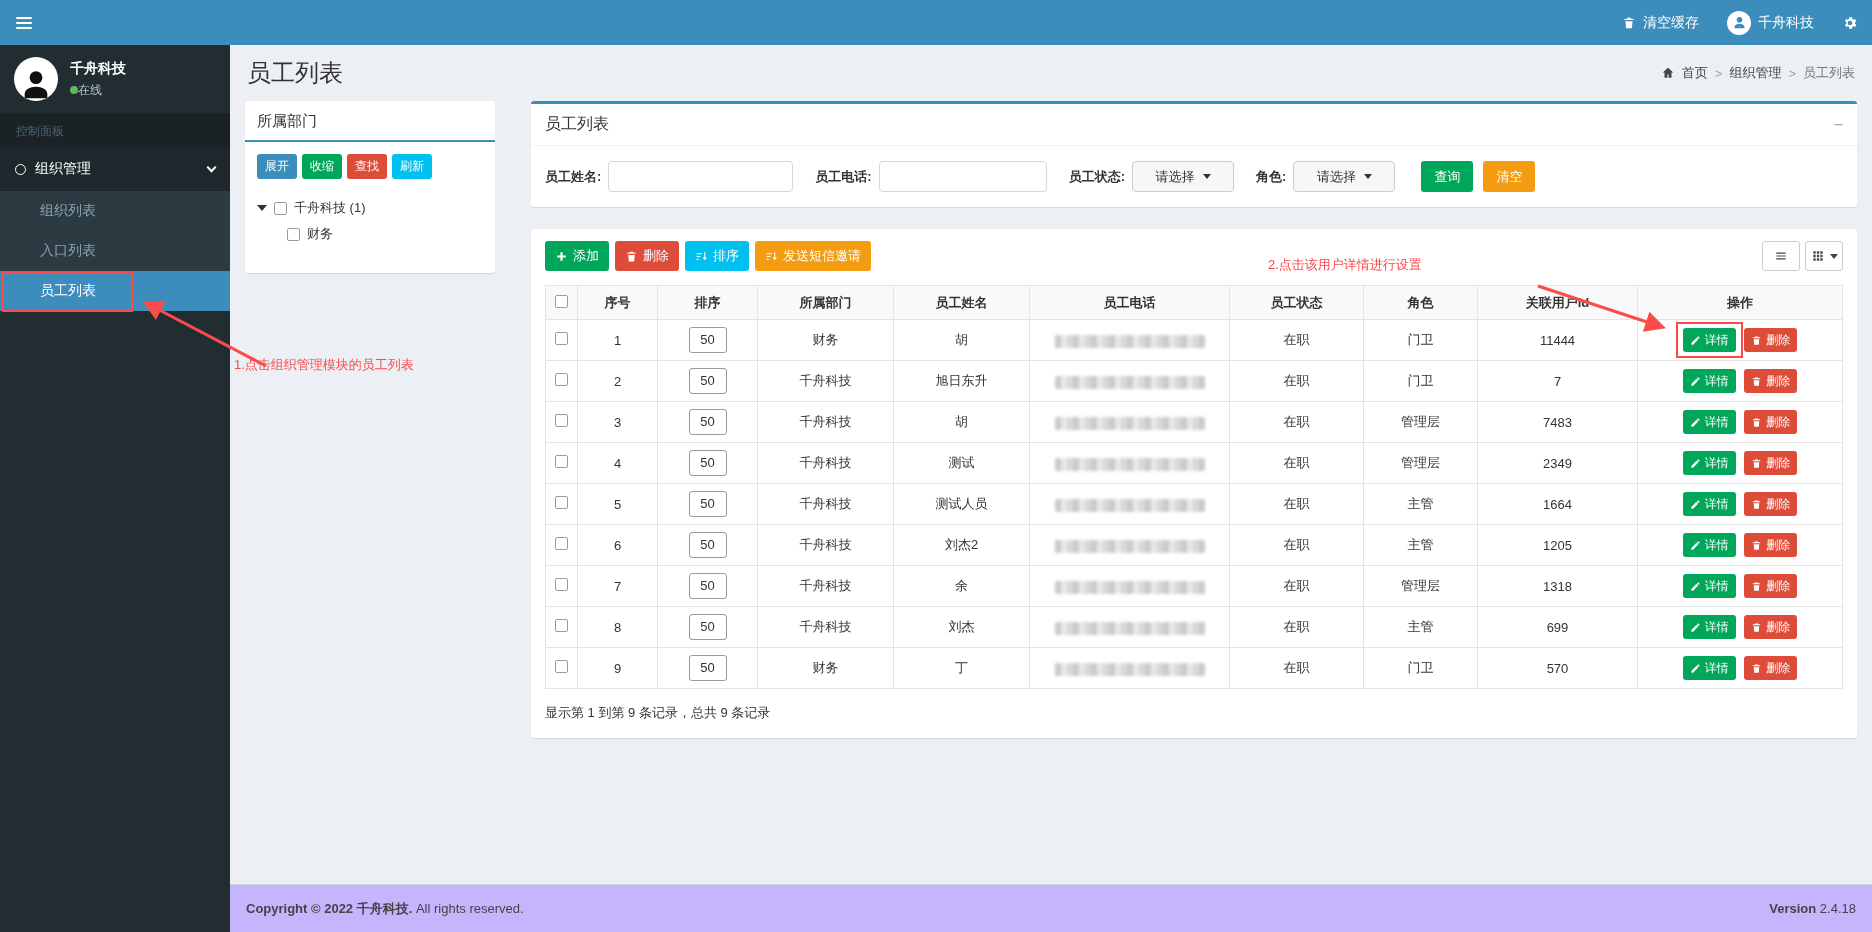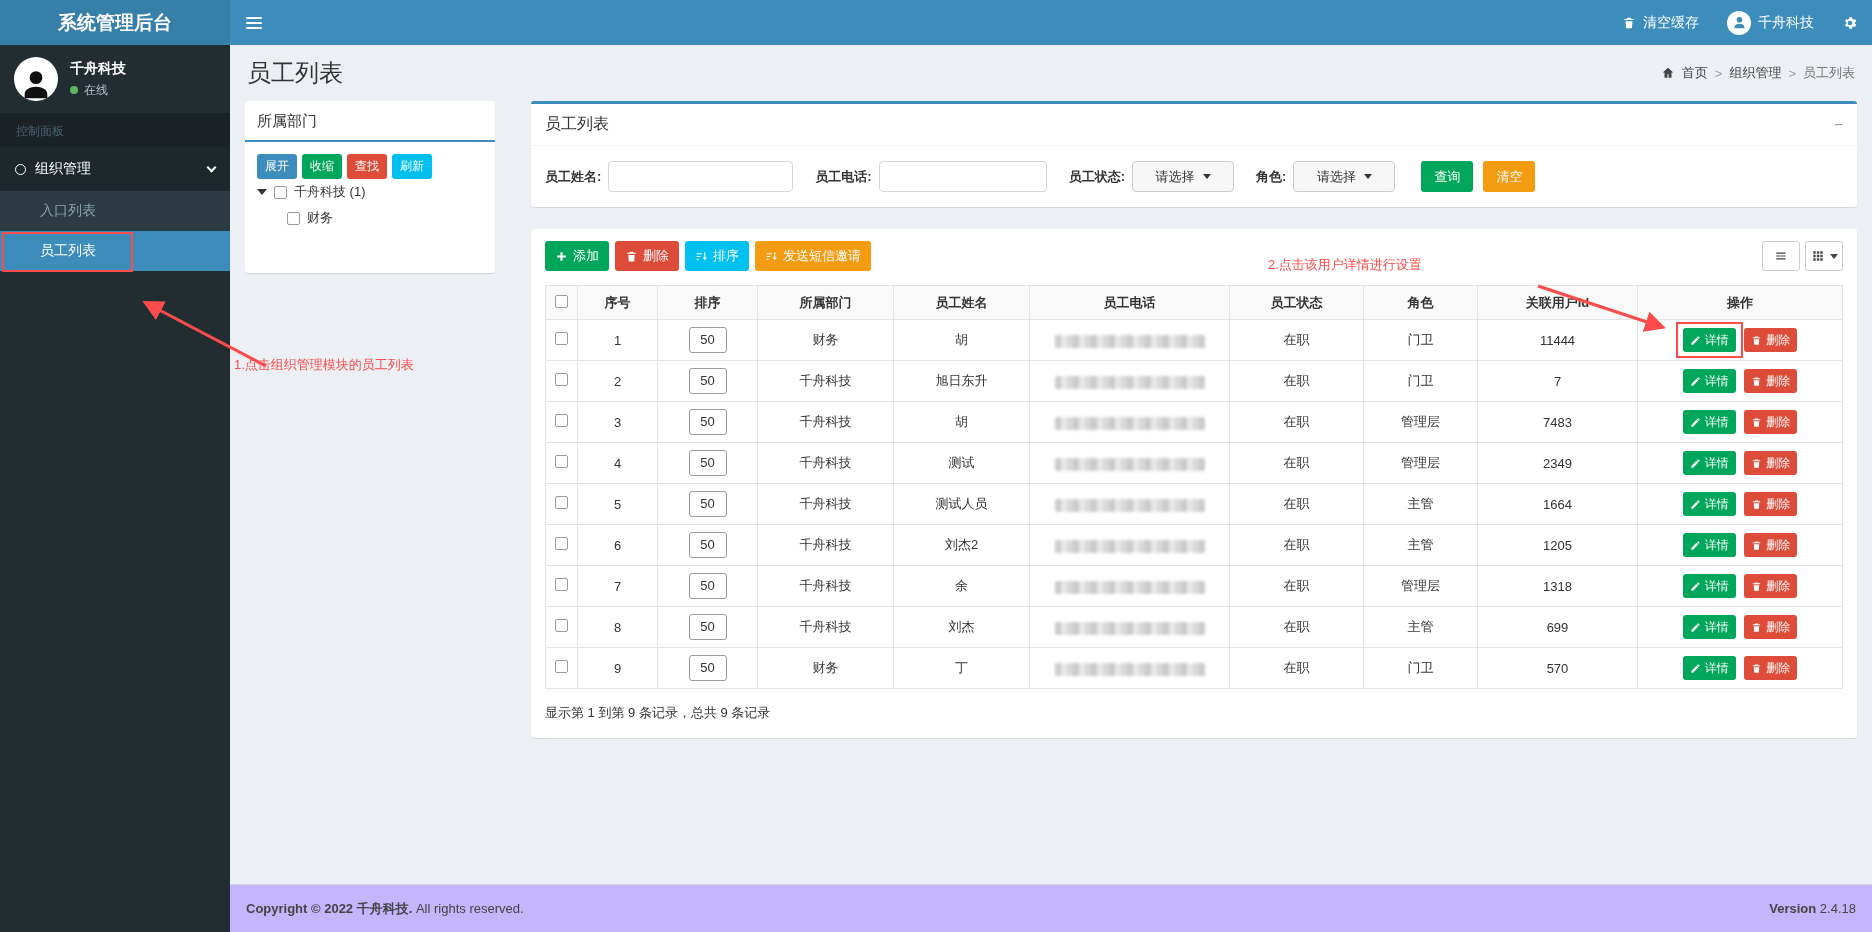--- a/index.html
+++ b/index.html
@@ -22,21 +22,21 @@
   .nav-item svg { fill:#fff; }
   .nav-avatar { width:24px; height:24px; border-radius:50%; background:#fff; display:flex; align-items:center; justify-content:center; }
   .nav-avatar svg { width:15px; height:15px; fill:#3c8dbc; }
 
   
   .sidebar { position:absolute; top:45px; left:0; bottom:0; width:230px; background:var(--sidebar_bg,#222d32); z-index:9; }
   .user-panel { display:flex; align-items:center; gap:12px; padding:12px 14px; height:68px; }
   .sb-avatar { width:44px; height:44px; border-radius:50%; background:#fff; display:flex; align-items:flex-end; justify-content:center; overflow:hidden; }
   .sb-avatar svg { width:34px; height:34px; fill:#111; }
   .user-meta .uname { color:#fff; font-size:14px; font-weight:bold; margin-bottom:4px; }
-  .user-meta .ustatus { color:#b8c7ce; font-size:12px; display:flex; align-items:center; gap:6px; }
+  .user-meta .ustatus { color:#b8c7ce; font-size:12px; display:flex; align-items:center; }
   .dot-online { width:8px; height:8px; border-radius:50%; background:#5cb85c; display:inline-block; }
   .sb-section { background:#1a2226; color:#4b646f; font-size:12px; padding:10px 16px; height:34px; }
   .sb-item { position:relative; height:44px; display:flex; align-items:center; gap:9px; padding:0 15px; color:#b8c7ce; font-size:14px; cursor:pointer; }
   .sb-item.open { color:#fff; background:#1e282c; }
   .ring-icon { width:11px; height:11px; border:1.6px solid currentColor; border-radius:50%; flex:none; }
   .chev { display:inline-block; width:7px; height:7px; border-right:2px solid currentColor; border-bottom:2px solid currentColor; margin-left:auto; }
   .chev.down { transform:rotate(45deg); margin-top:-3px; }
   .chev.left { transform:rotate(135deg); }
   .submenu { background:var(--submenu_bg,#2c3b41); }
   .sub-item { position:relative; height:40px; display:flex; align-items:center; padding-left:40px; color:#8aa4af; font-size:14px; cursor:pointer; }
@@ -59,21 +59,21 @@
   
   .dept-box { width:250px; min-height:172px; }
   .dept-header { padding:11px 12px 9px; font-size:15px; border-bottom:2px solid var(--navbar,#3c8dbc); }
   .dept-body { padding:12px; }
   .tree-btns { display:flex; gap:5px; }
   .xs-btn { border:none; color:#fff; font-size:12px; padding:4px 8px; border-radius:3px; cursor:pointer; font-family:inherit; }
   .xs-blue { background:var(--navbar,#3c8dbc); }
   .xs-green { background:var(--green,#00a65a);text-align:center; }
   .xs-red { background:var(--red,#dd4b39); }
   .xs-cyan { background:var(--cyan,#00c0ef); }
-  .tree { font-size:13px; }
+  .tree { margin-top:16px; font-size:13px; }
   .tree-row { display:flex; align-items:center; gap:7px; height:26px; cursor:pointer; }
   .tree-row.child { padding-left:30px; }
   .tree-caret { width:0; height:0; border-left:5px solid transparent; border-right:5px solid transparent; border-top:6px solid #333; }
   .cb { width:13px; height:13px; border:1px solid #9b9b9b; border-radius:2px; background:#fff; appearance:none; -webkit-appearance:none; cursor:pointer; }
 
   .right-col { flex:1; }
 
   
   .filter-box { border-top:3px solid var(--navbar,#3c8dbc); margin-bottom:22px; }
   .filter-header { display:flex; align-items:center; justify-content:space-between; padding:10px 14px; border-bottom:1px solid #f4f4f4; }
@@ -126,21 +126,20 @@
   
   .anno-layer { position:absolute; inset:0; width:1872px; height:932px; pointer-events:none; z-index:50; }
   .anno-text { position:absolute; color:var(--annotation,#fb4b4b); font-size:13px; z-index:51; pointer-events:none; white-space:nowrap; }
   #anno1 { left:234px; top:356px; }
   #anno2 { left:1268px; top:256px; }
 </style>
 </head>
 <body>
 
 <header class="navbar">
-  <div class="logo">系统管理后台</div>
   <div class="nav-rest">
     <div class="hamburger">
       <span class="hbar"></span>
         <span class="hbar"></span>
         <span class="hbar"></span>
     </div>
     <div class="nav-right">
       <div class="nav-item">
         <svg width="14" height="14" viewBox="0 0 24 24">
             <path d="M9 3h6l1 2h4v2H4V5h4l1-2zm-3 6h12l-1 12H7L6 9z"></path>
@@ -180,20 +179,23 @@
     </div>
   </div>
   <div class="sb-section">控制面板</div>
 
   <div class="sb-item open">
     <span class="ring-icon"></span>
     <span>组织管理</span>
     <span class="chev down"></span>
   </div>
   <div class="submenu">
+    <div class="sub-item">
+      <span>组织列表</span>
+    </div>
     <div class="sub-item">
       <span>入口列表</span>
     </div>
     <div class="sub-item active">
       <span>员工列表</span>
       <span class="anno-box-sidebar"></span>
     </div>
   </div>
 </aside>
 

